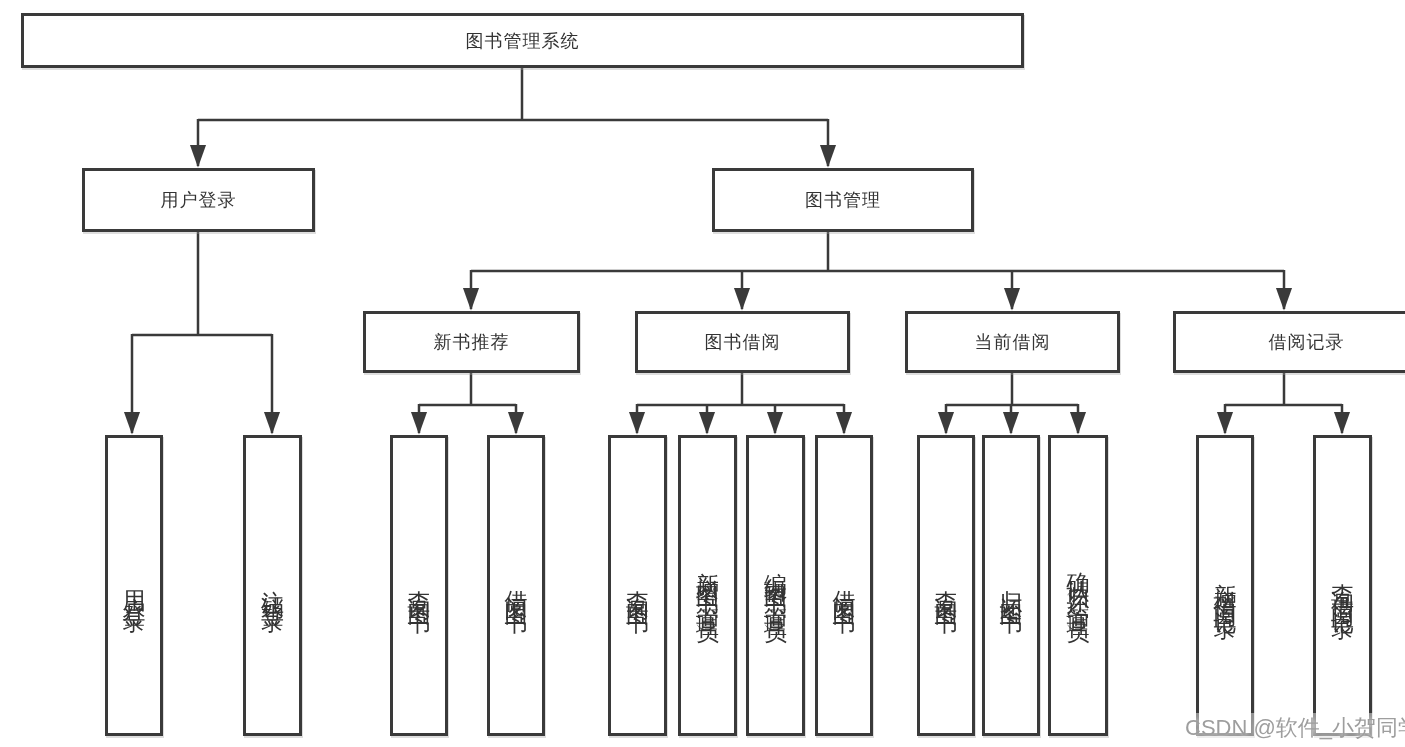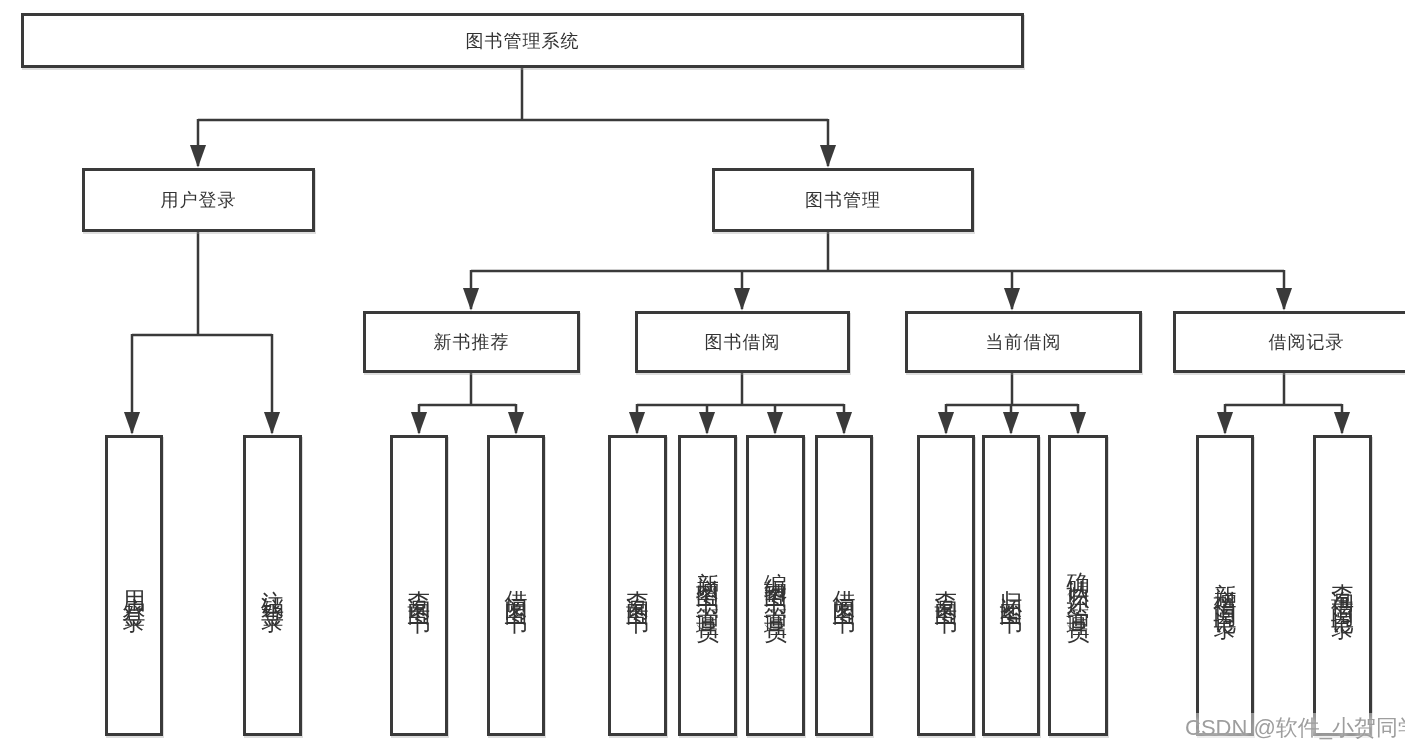--- a/index.html
+++ b/index.html
@@ -103,21 +103,21 @@
     <line class="wire" x1="1342" y1="404" x2="1342" y2="433" marker-end="url(#arr)"></line>
   </svg>
 
   <div class="node head" style="left:21px; top:13px; width:1003px; height:55px;">图书管理系统</div>
 
   <div class="node head" style="left:82px; top:168px; width:233px; height:64px;">用户登录</div>
   <div class="node head" style="left:712px; top:168px; width:262px; height:64px;">图书管理</div>
 
   <div class="node head" style="left:363px; top:311px; width:217px; height:62px;">新书推荐</div>
   <div class="node head" style="left:635px; top:311px; width:215px; height:62px;">图书借阅</div>
-  <div class="node head" style="left:905px; top:311px; width:237px; height:62px;">当前借阅</div>
+  <div class="node head" style="left:905px; top:311px; width:215px; height:62px;">当前借阅</div>
   <div class="node head" style="left:1173px; top:311px; width:267px; height:62px;">借阅记录</div>
 
   <div class="node leaf" style="left:105px; top:435px; width:58px; height:301px;">
     <span>用户登录</span>
   </div>
   <div class="node leaf" style="left:243px; top:435px; width:59px; height:301px;">
     <span>注销登录</span>
   </div>
 
   <div class="node leaf" style="left:390px; top:435px; width:58px; height:301px;">

